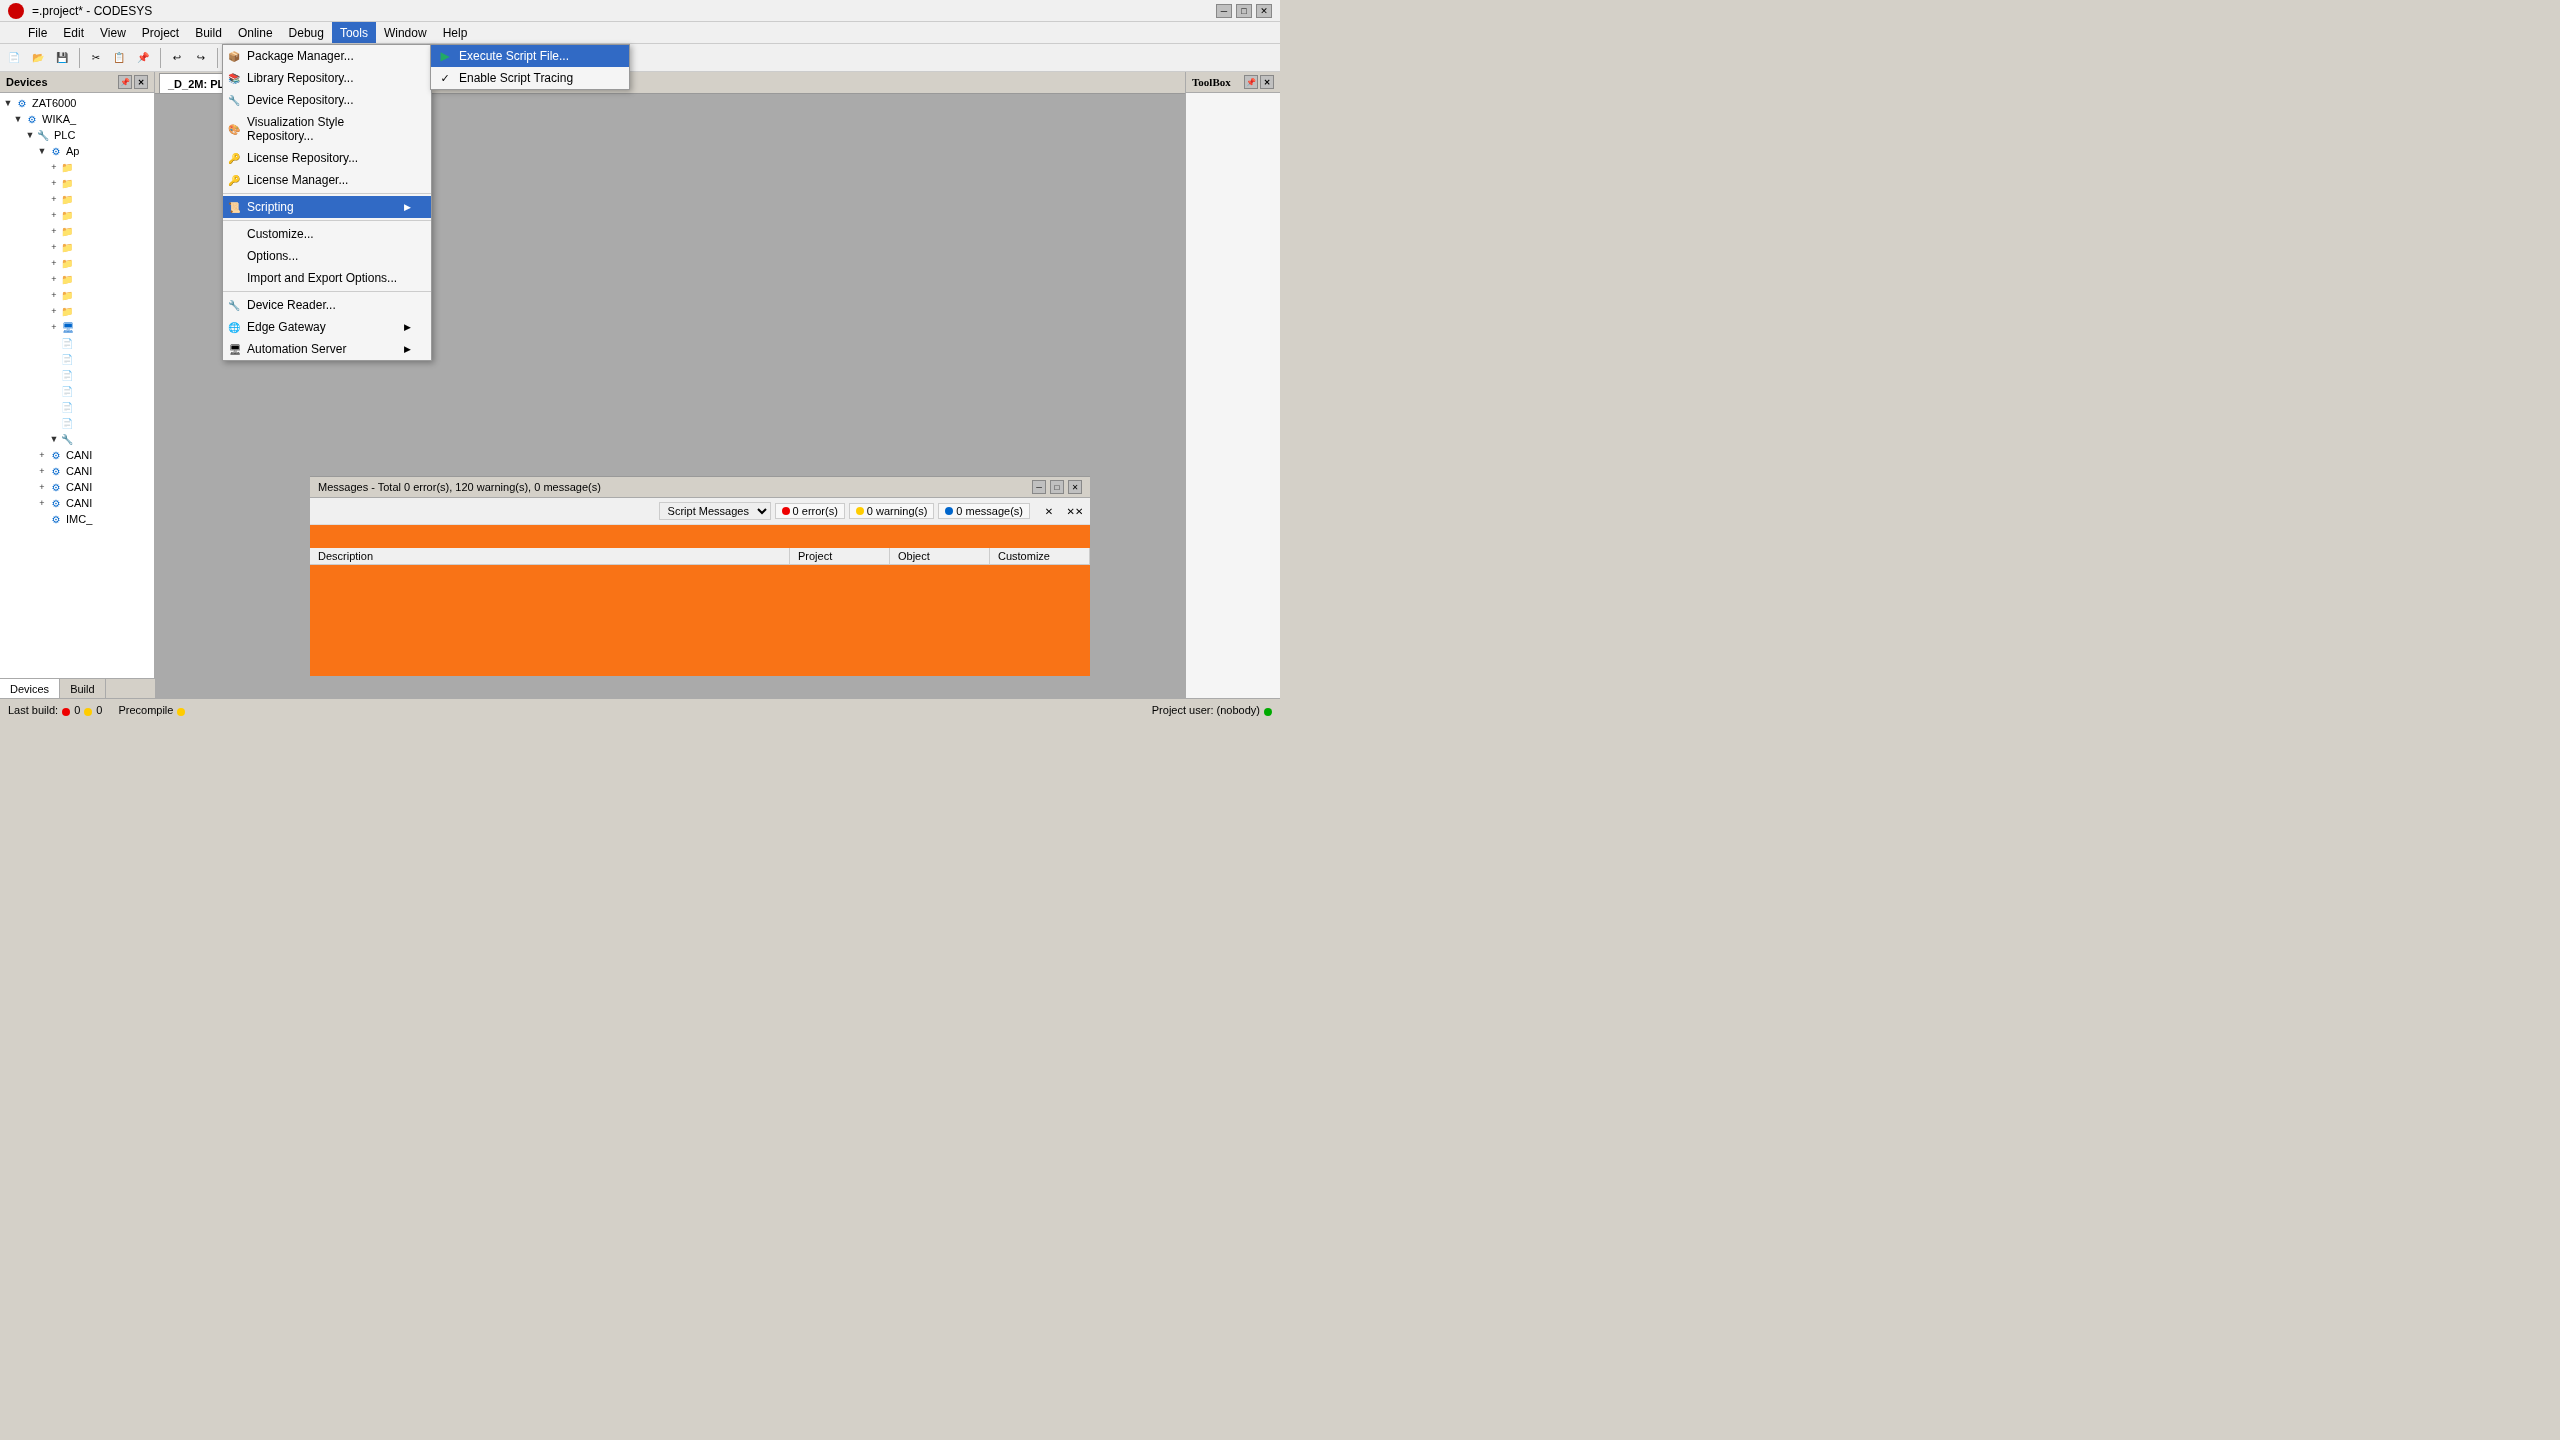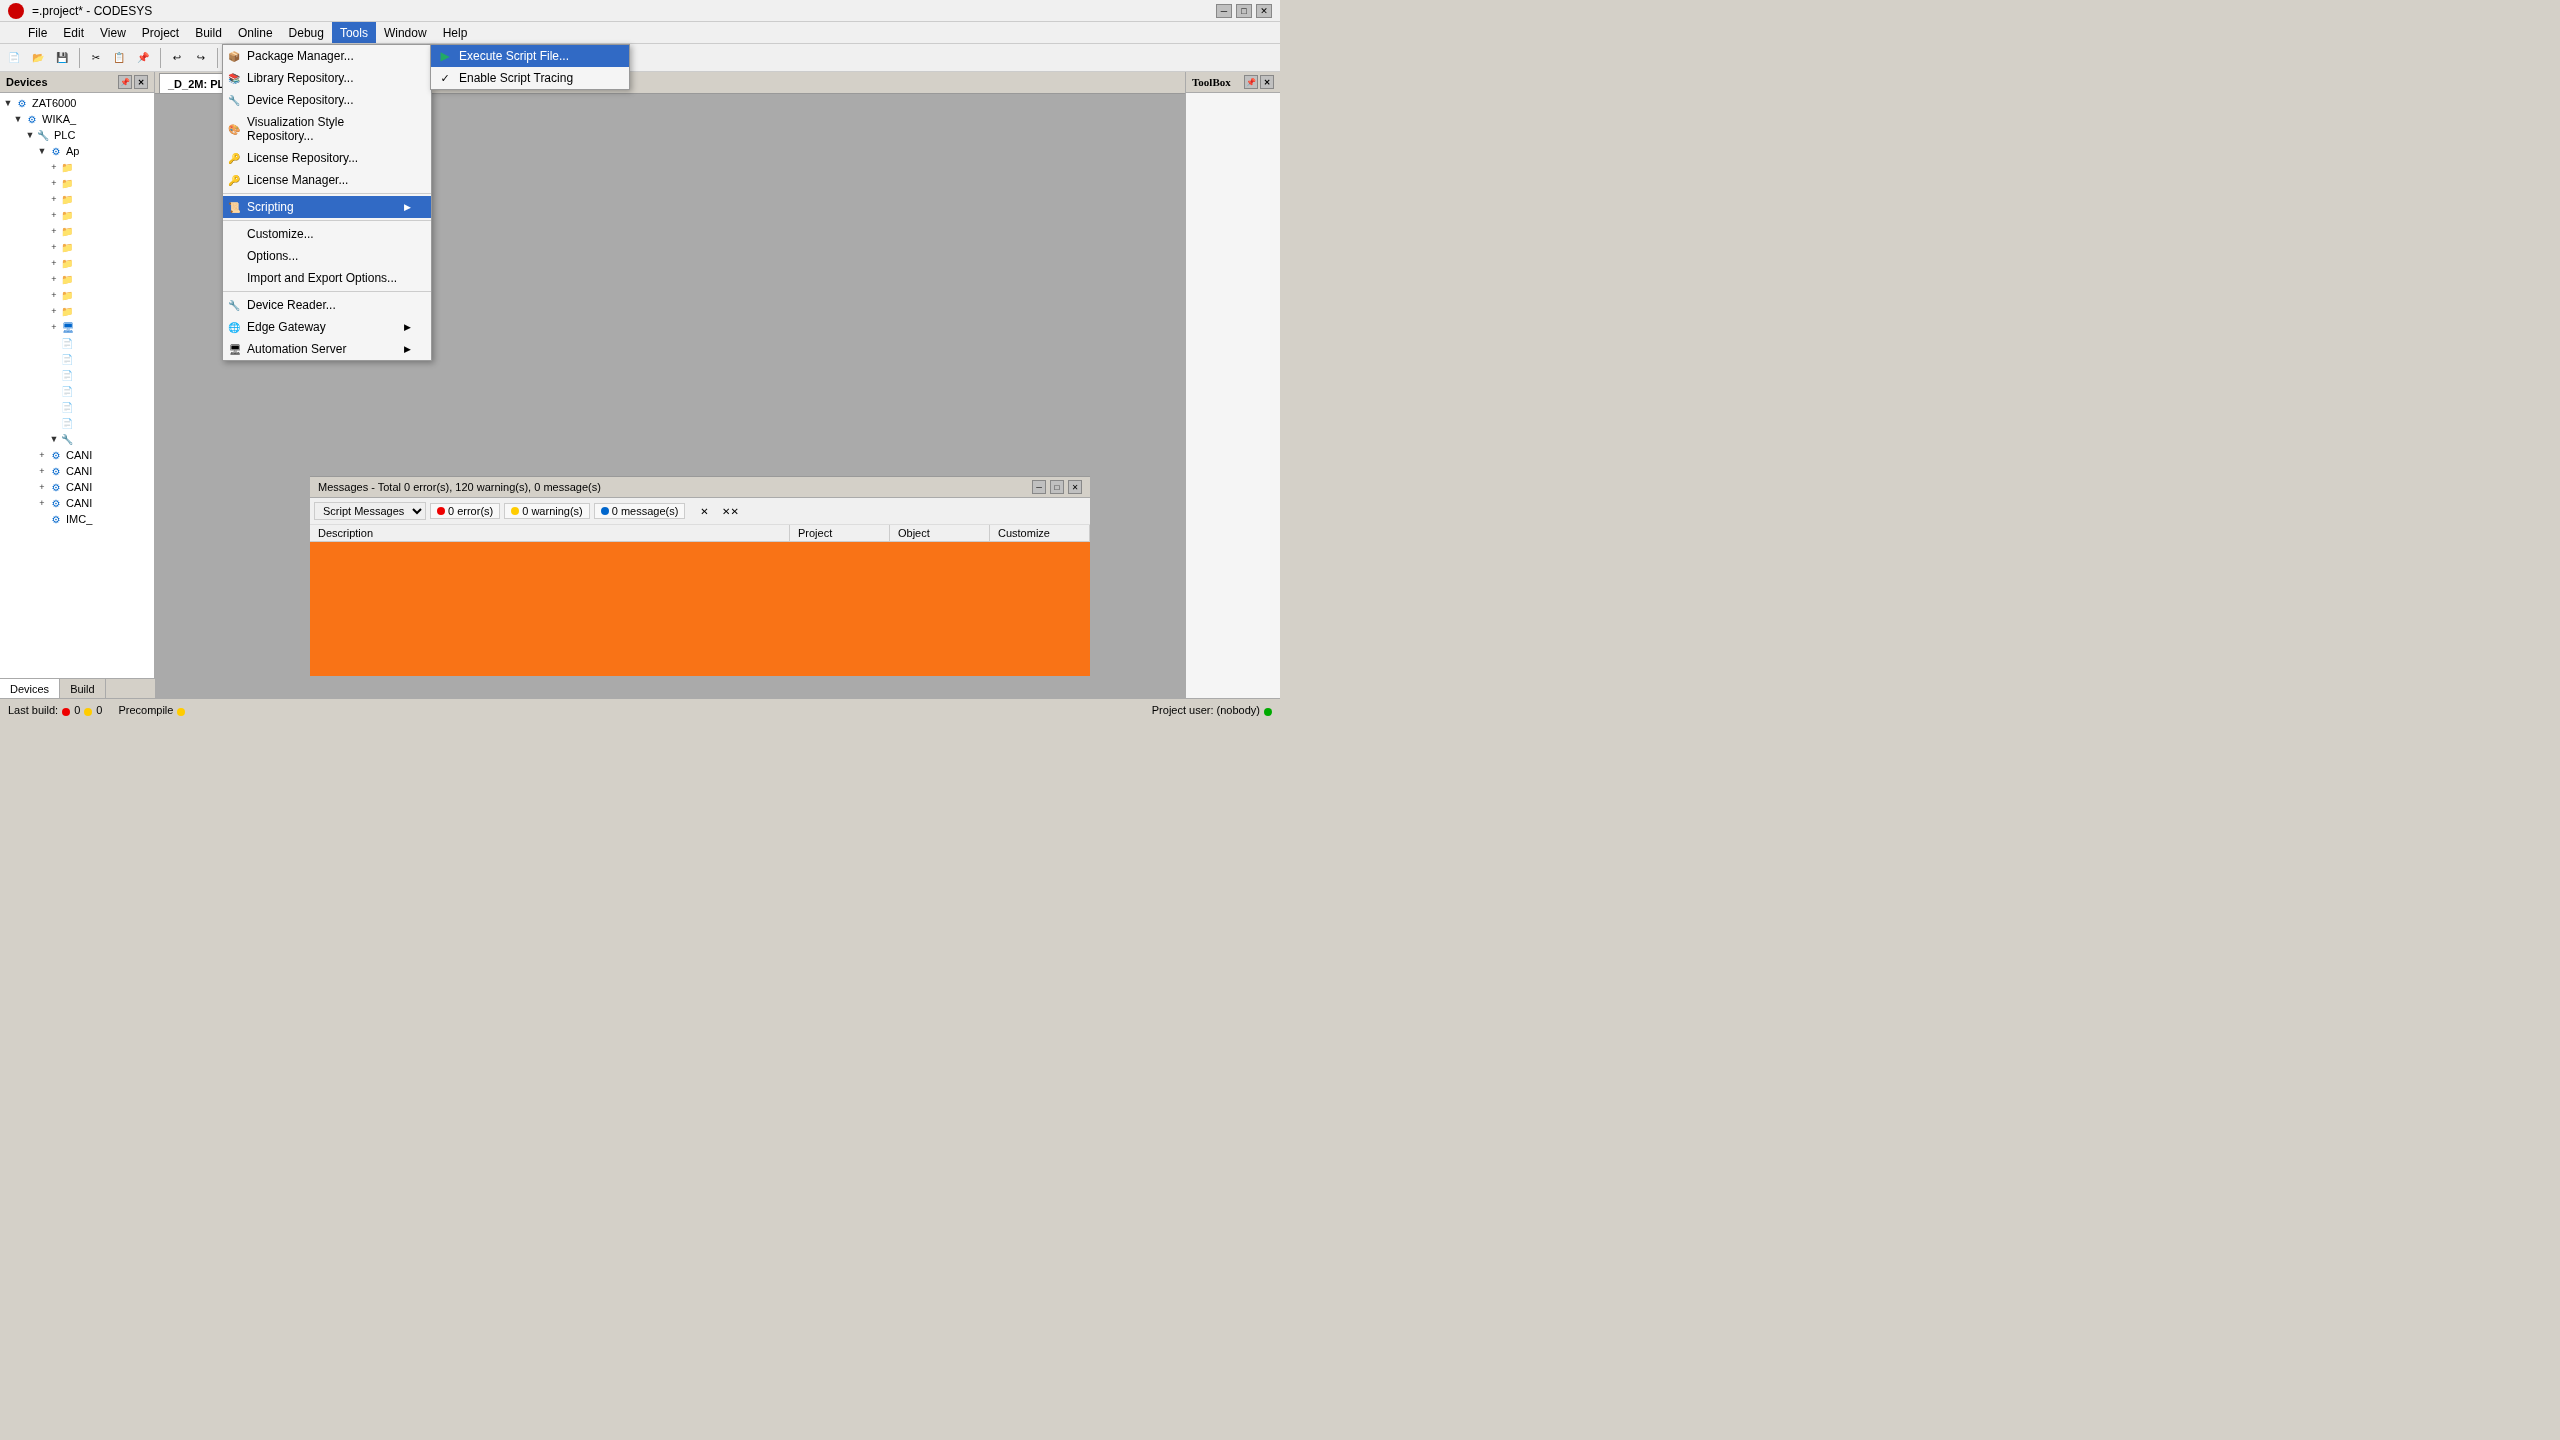--- a/index.html
+++ b/index.html
@@ -279,38 +279,40 @@
       justify-content: space-between;
       align-items: center;
     }
     #messages-toolbar {
       background: #f0f0f0;
       padding: 2px 4px;
       border-bottom: 1px solid #ddd;
       display: flex;
       align-items: center;
       gap: 4px;
+      justify-content: flex-end;
     }
     .msg-filter-btn {
       display: flex;
       align-items: center;
       gap: 3px;
       padding: 1px 6px;
       border: 1px solid #ccc;
       background: #f8f8f8;
       font-size: 11px;
       cursor: pointer;
     }
     #messages-table {
       flex: 1;
       overflow-y: auto;
     }
     #messages-table table {
       width: 100%;
       border-collapse: collapse;
+      margin-top: 23px;
     }
     #messages-table th {
       background: #f0f0f0;
       border-bottom: 1px solid #ccc;
       border-right: 1px solid #ccc;
       padding: 2px 8px;
       font-size: 11px;
       font-weight: normal;
       text-align: left;
       position: sticky;

